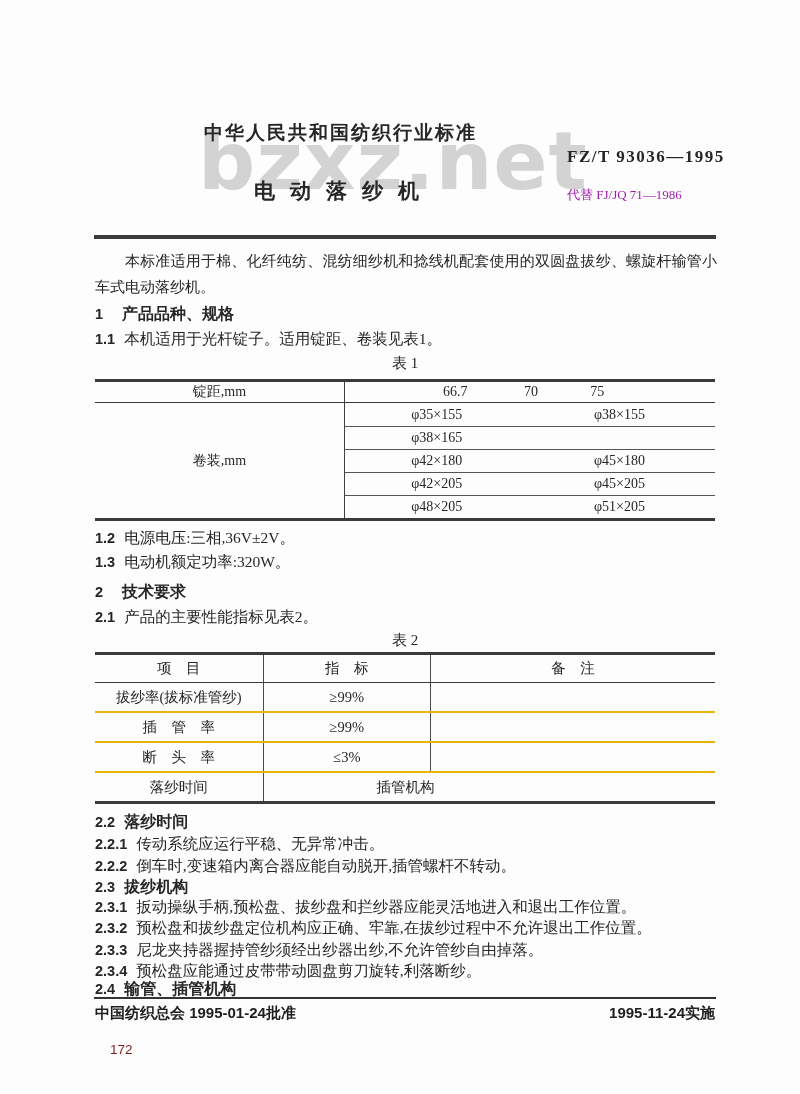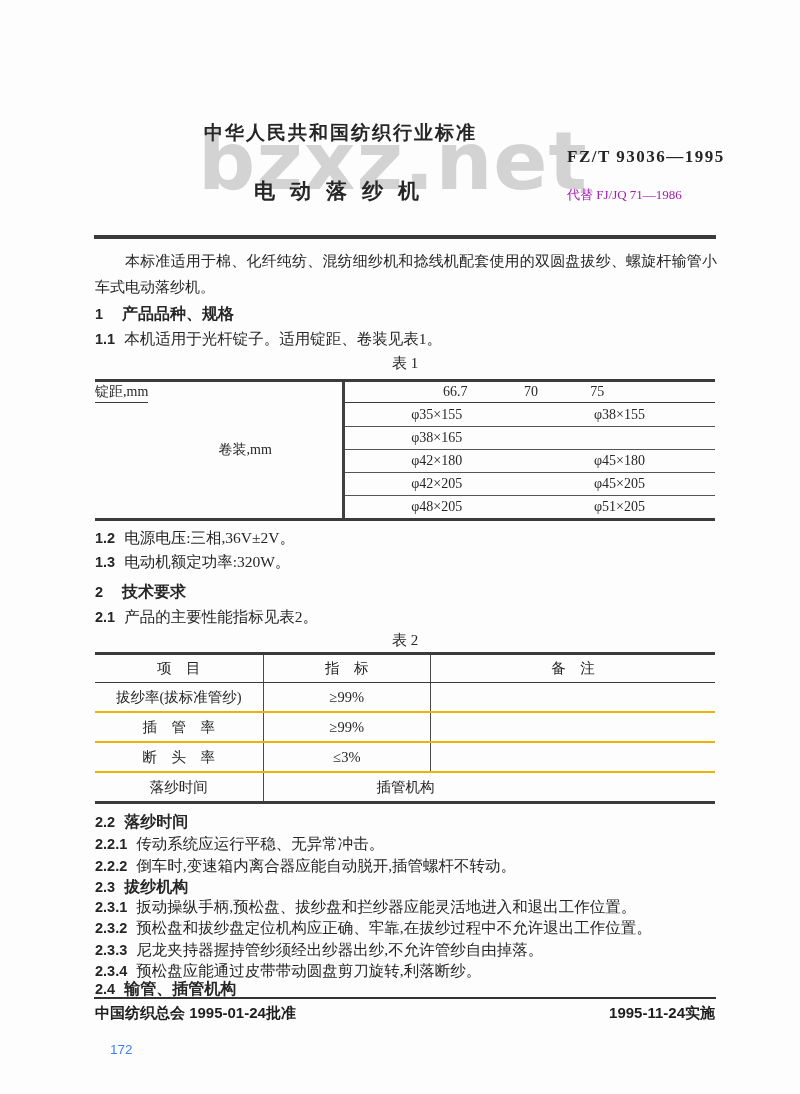--- a/index.html
+++ b/index.html
@@ -64,21 +64,21 @@
   .tbl-caption {
     position:absolute; left:95px; width:620px; text-align:center;
     font-size:15px; z-index:1;
   }
   
   .t1 {
     position:absolute; left:95px; top:379px; width:620px;
     border-top:3px solid #3b3b3b; border-bottom:3px solid #3b3b3b;
     display:flex; z-index:1; font-size:14px;
   }
-  .t1-left { width:250px; border-right:3px solid #404040; display:flex; flex-direction:row; }
+  .t1-left { width:250px; border-right:1px solid #404040; display:flex; flex-direction:column; }
   .t1-lh {
     height:21px; border-bottom:1.5px solid #3b3b3b;
     display:flex; align-items:center; justify-content:center;
   }
   .t1-lb { flex:1; display:flex; align-items:center; justify-content:center; }
   .t1-right { flex:1; display:flex; flex-direction:column; }
   .t1-hrow { height:21px; border-bottom:1.5px solid #3b3b3b; position:relative; }
   .t1-row  { height:23px; position:relative; }
   .t1-row + .t1-row { border-top:1px solid #555; }
   .t1-hrow span, .t1-row span {
@@ -111,21 +111,21 @@
   }
   .footer {
     position:absolute; left:95px; top:1004px; width:620px;
     display:flex; justify-content:space-between;
     font-family:"Liberation Sans","DejaVu Sans",sans-serif;
     font-weight:bold; font-size:15px; z-index:1; color:#1e1e1e;
   }
   .page-num {
     position:absolute; left:110px; top:1042px;
     font-family:"Liberation Sans","DejaVu Sans",sans-serif;
-    font-size:13.5px; color:#3b82f6; z-index:1;
+    font-size:13.5px; color:#7f1d1d; z-index:1;
   }
 </style>
 </head>
 <body>
 
 <div class="page">
 
   <div class="watermark">bzxz.net</div>
 
   <div class="org-line">中华人民共和国纺织行业标准</div>

